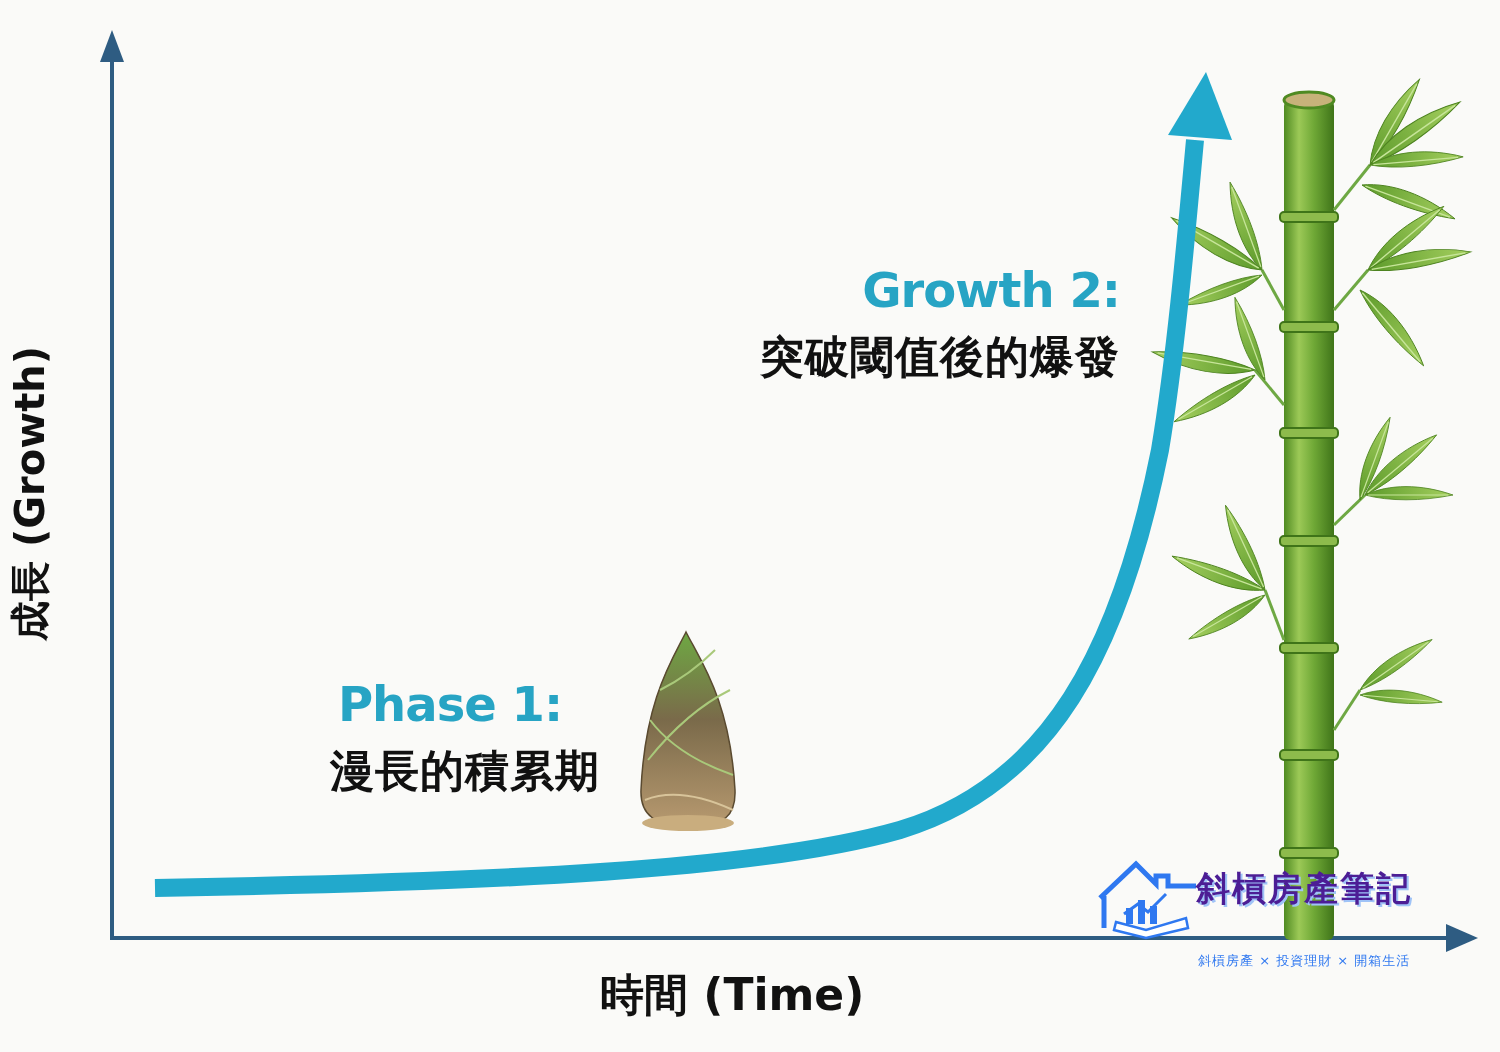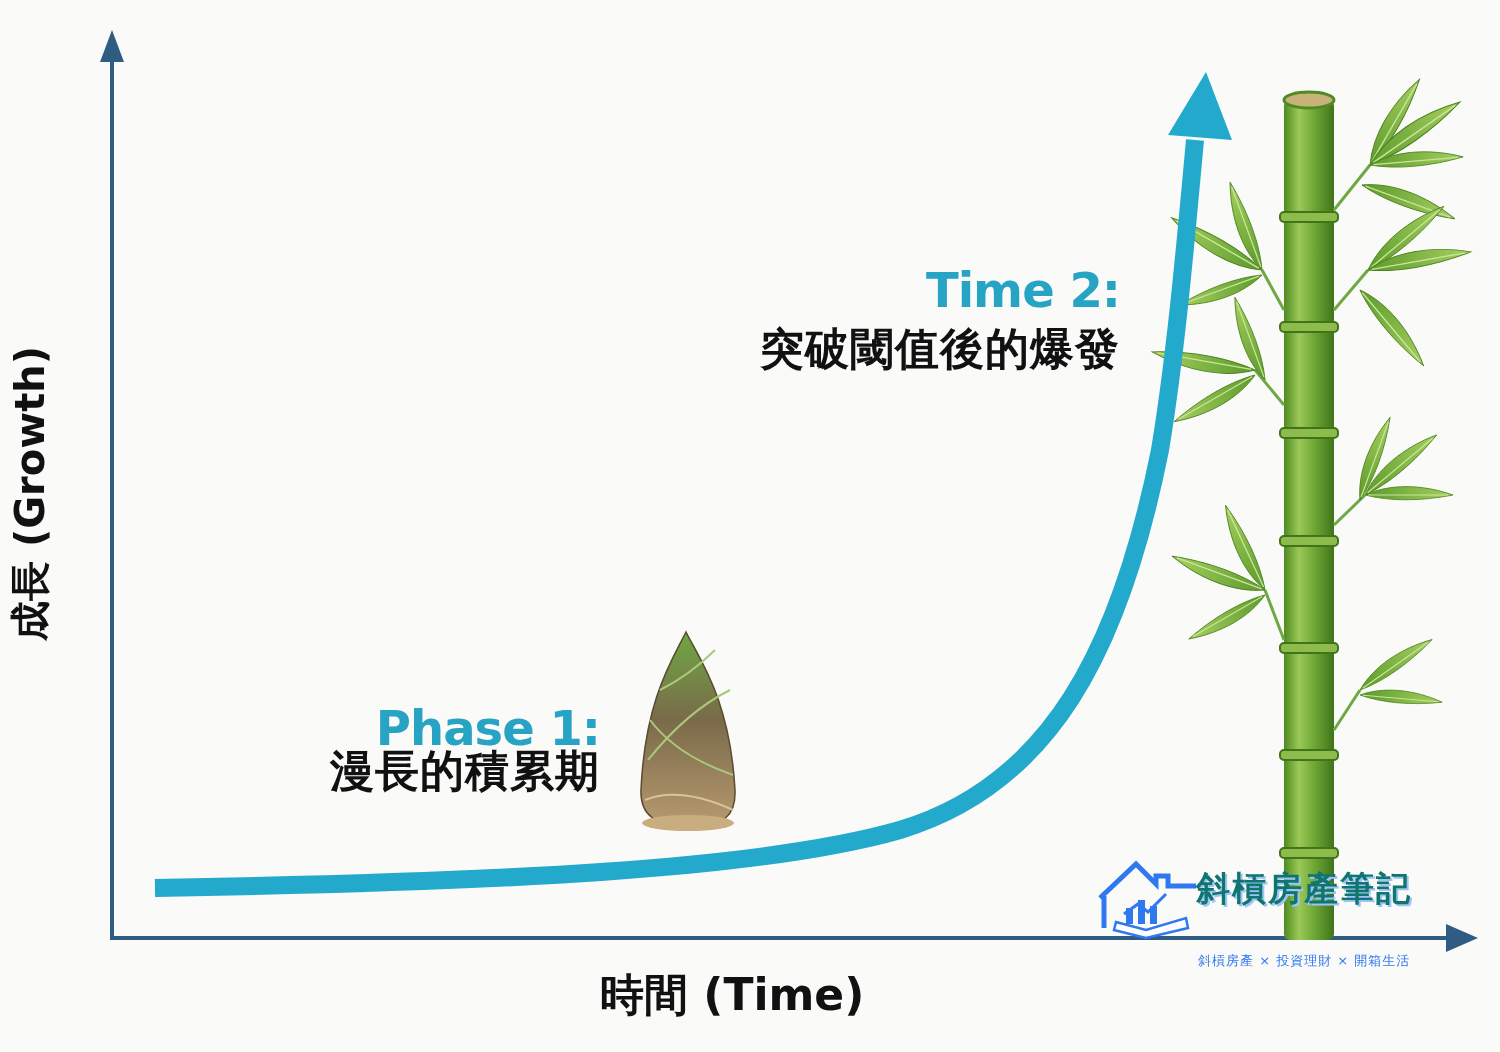--- a/index.html
+++ b/index.html
@@ -4,21 +4,21 @@
 <style>
   html, body { margin:0; padding:0; }
   body { width:1500px; height:1052px; background:#fafaf8; position:relative; overflow:hidden;
          font-family:"DejaVu Sans","Liberation Sans",sans-serif; }
   .layer { position:absolute; left:0; top:0; width:1500px; height:1052px; }
   .phase-title { position:absolute; color:#27a4c4; font-weight:bold; font-size:48px; letter-spacing:-1px; text-align:right; }
   .phase-desc  { position:absolute; color:#111; font-weight:bold; font-size:44px; text-align:right; letter-spacing:1px; }
   .y-label { position:absolute; left:-120px; top:466px; width:300px; text-align:center; transform:rotate(-90deg);
              font-weight:bold; font-size:40px; color:#111; }
   .x-label { position:absolute; left:600px; top:966px; width:380px; text-align:left; font-weight:bold; font-size:44px; color:#111; }
-  .logo-title { position:absolute; left:1196px; top:866px; font-size:34px; font-weight:bold; color:#0f766e;
+  .logo-title { position:absolute; left:1196px; top:866px; font-size:34px; font-weight:bold; color:#4c1d95;
                 text-shadow: 2px 2px 0 #9fc3f7; letter-spacing:2px; }
   .logo-sub { position:absolute; left:1198px; top:952px; font-size:13px; font-weight:normal; color:#2f78f0; letter-spacing:1px; }
 </style>
 </head>
 <body>
 
 <svg class="layer" viewBox="0 0 1500 1052" xmlns="http://www.w3.org/2000/svg">
   <defs>
     <linearGradient id="stalk" x1="0" x2="1">
       <stop offset="0" stop-color="#4f8a22"></stop>
@@ -109,27 +109,27 @@
     <path d="M660 690 C 680 680, 700 665, 715 650" stroke="#a9c97a" stroke-width="2" fill="none"></path>
     <path d="M645 800 C 670 790, 700 795, 733 810" stroke="#d8c49a" stroke-width="2" fill="none"></path>
     <ellipse cx="688" cy="823" rx="46" ry="8" fill="#c9ad7e"></ellipse>
   </g>
 </svg>
 
 <div class="y-label">成長 (Growth)</div>
 <div class="x-label">時間 (Time)</div>
 
 <div>
-  <div class="phase-title" style="left:300px; top:700px; width:300px;">Phase 1:</div>
+  <div class="phase-title" style="left:300px; top:676px; width:300px;text-align:center;">Phase 1:</div>
   <div class="phase-desc" style="left:240px; top:742px; width:360px;font-family:Liberation Mono, monospace;">漫長的積累期</div>
 </div>
 
 <div>
-  <div class="phase-title" style="left:800px; top:262px; width:320px;">Time 2:</div>
-  <div class="phase-desc" style="left:680px; top:320px; width:440px;font-family:Liberation Mono, monospace;">突破閾值後的爆發</div>
+  <div class="phase-title" style="left:800px; top:262px; width:320px;">Growth 2:</div>
+  <div class="phase-desc" style="left:680px; top:328px; width:440px;font-family:Liberation Mono, monospace;">突破閾值後的爆發</div>
 </div>
 
 <div>
   <svg style="position:absolute; left:1096px; top:858px;" width="100" height="82" viewBox="0 0 100 82">
     <path d="M4 40 L 40 6 L 60 26 L 60 18 L 72 18 L 72 28 L 100 28" fill="none" stroke="#2f78f0" stroke-width="5"></path>
     <path d="M8 38 L 8 70" stroke="#2f78f0" stroke-width="5"></path>
     <rect x="30" y="50" width="7" height="16" fill="#2f78f0"></rect>
     <rect x="42" y="42" width="7" height="24" fill="#2f78f0"></rect>
     <rect x="54" y="48" width="7" height="18" fill="#2f78f0"></rect>
     <path d="M28 56 L 42 46 L 52 54 L 70 36" stroke="#2f78f0" stroke-width="3" fill="none"></path>

